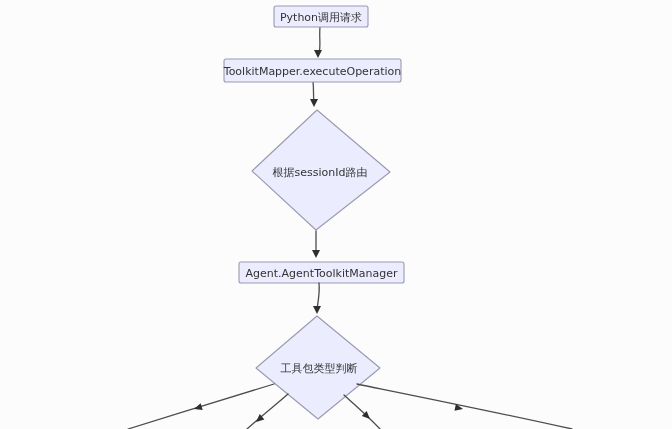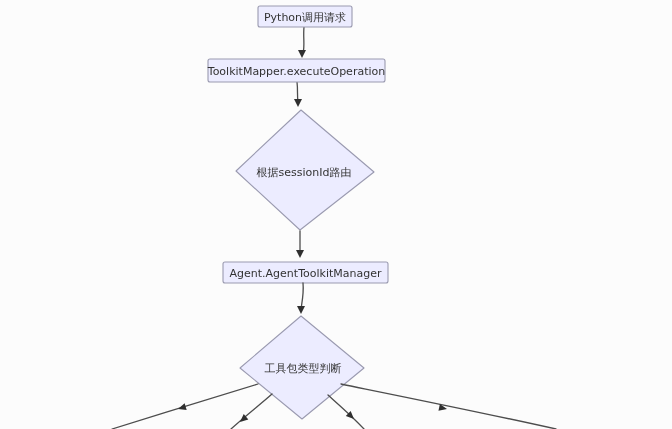--- a/index.html
+++ b/index.html
@@ -7,20 +7,21 @@
     padding: 0;
     background: #fcfcfc;
     font-family: "DejaVu Sans", "Liberation Sans", sans-serif;
   }
   .canvas {
     position: relative;
     width: 600px;
     height: 429px;
     background: #fcfcfc;
     overflow: hidden;
+    padding-left: 16px;
   }
   svg { display: block; }
   .node-shape {
     fill: #ececff;
     stroke: #9a9ab0;
     stroke-width: 1.1;
     stroke-linejoin: round;
   }
   .node-label {
     fill: #333333;

